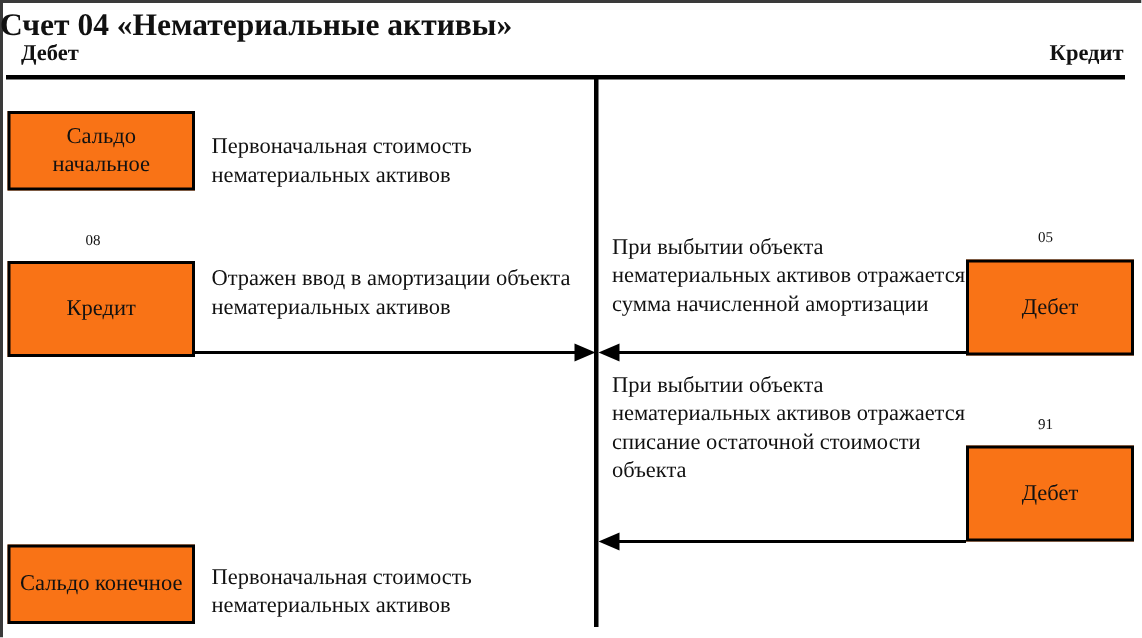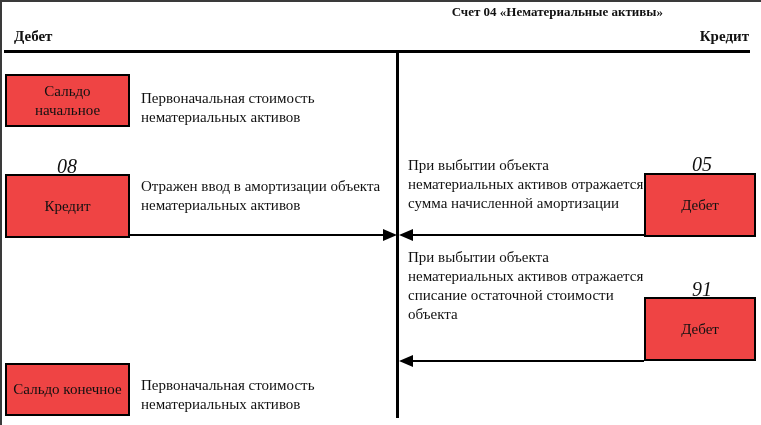--- a/index.html
+++ b/index.html
@@ -1,25 +1,25 @@
 <!DOCTYPE html>
 <html><head>
   <meta charset="utf-8">
   <style>
     html, body { margin: 0; padding: 0; background: #ffffff; }
     body { width: 761px; height: 425px; position: relative; overflow: hidden; }
     .frame { position: absolute; left: 0; top: 0; width: 761px; height: 425px; box-sizing: border-box; border-top: 2px solid #3a3a3a; border-left: 2px solid #3a3a3a; }
     .serif { font-family: "Liberation Serif", "DejaVu Serif", serif; color: #111; }
-    .title { position: absolute; top: 4px; left: 0; width: 663px; text-align: right; font-weight: bold; font-size: 13px; }
+    .title { position: absolute; top: 4px; left: 0; width: 663px; text-align: left; font-weight: bold; font-size: 21px; }
     .side-label { position: absolute; top: 28px; font-weight: bold; font-size: 15px; }
     .hline { position: absolute; left: 4px; top: 50px; width: 746px; height: 3px; background: #000; }
     .vline { position: absolute; left: 396px; top: 52px; width: 3px; height: 366px; background: #000; }
-    .box { position: absolute; border: 2px solid #000; box-sizing: border-box; display: flex; align-items: center; justify-content: center; text-align: center; font-size: 15px; line-height: 19px; background: #ef4444; }
+    .box { position: absolute; border: 2px solid #000; box-sizing: border-box; display: flex; align-items: center; justify-content: center; text-align: center; font-size: 15px; line-height: 19px; background: #f97316; }
     .text { position: absolute; font-size: 15px; line-height: 19px; }
-    .acct { position: absolute; font-size: 20px; font-style: italic; }
+    .acct { position: absolute; font-size: 10px; }
     .arrow { position: absolute; height: 2px; background: #000; }
     .head-r { position: absolute; width: 0; height: 0; border-top: 6px solid transparent; border-bottom: 6px solid transparent; border-left: 14px solid #000; }
     .head-l { position: absolute; width: 0; height: 0; border-top: 6px solid transparent; border-bottom: 6px solid transparent; border-right: 14px solid #000; }
   </style>
 </head>
 <body>
 
 <div class="frame"></div>
 
 <div class="title serif">Счет 04 «Нематериальные активы»</div>

